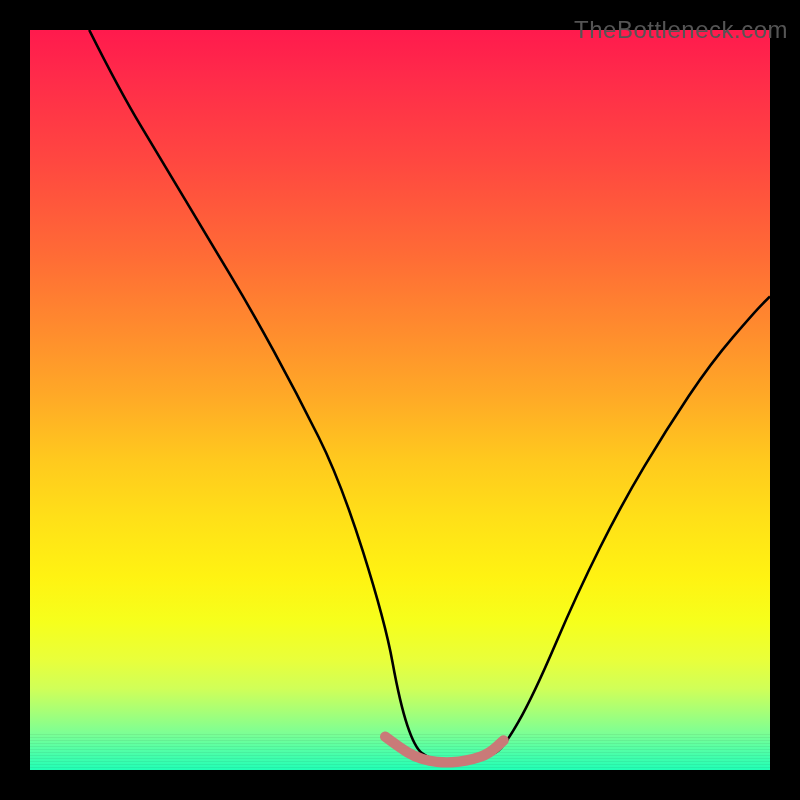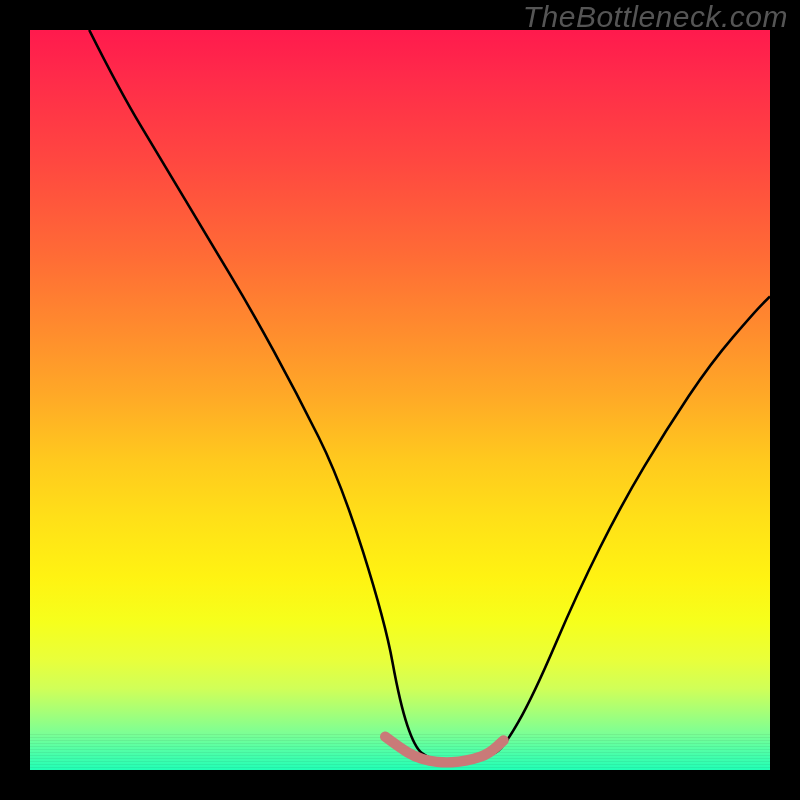--- a/index.html
+++ b/index.html
@@ -12,27 +12,26 @@
     font-family: Arial, Helvetica, sans-serif;
   }
   .frame {
     position: relative;
     width: 800px;
     height: 800px;
     background: #000;
   }
   .watermark {
     position: absolute;
-    top: 0;
+    top: 16px;
     right: 12px;
     color: #555;
-    font-size: 30px;
+    font-size: 24px;
     letter-spacing: 0.5px;
     z-index: 10;
-    font-style: italic;
   }
   .plot {
     position: absolute;
     left: 30px;
     top: 30px;
     width: 740px;
     height: 740px;
     overflow: hidden;
   }
   .gradient {

